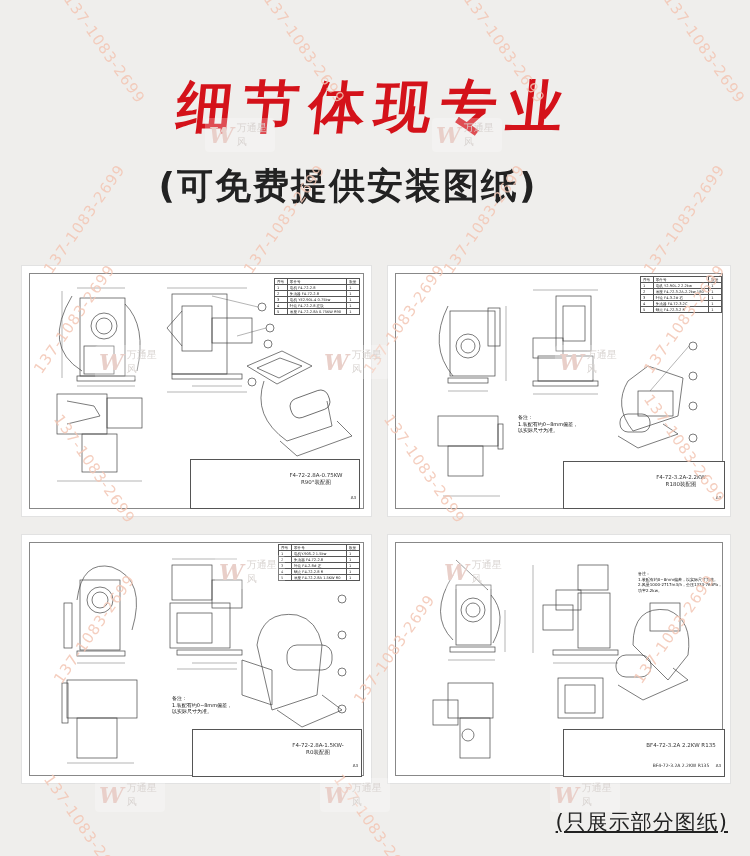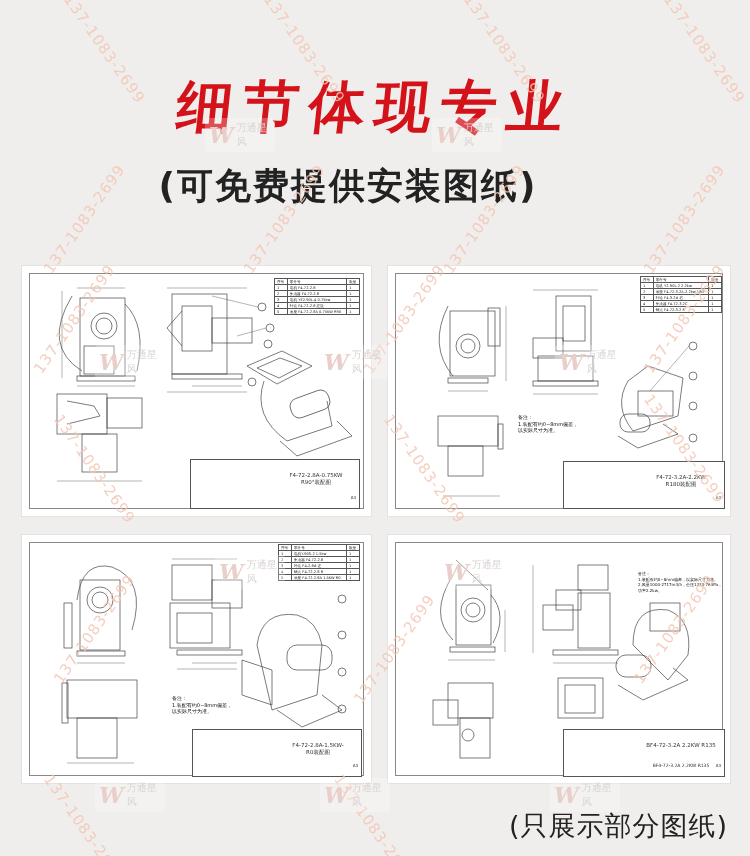--- a/index.html
+++ b/index.html
@@ -16,21 +16,21 @@
   .subtitle { position:absolute; left:0; top:162px; width:696px; text-align:center; font-size:36px; color:#222; letter-spacing:2px; font-weight:700; z-index:2; }
   .panel { position:absolute; background:#fff; box-shadow:0 0 0 1px #e2e2e2; z-index:1; }
   .panel .frame { position:absolute; left:7px; top:7px; right:7px; bottom:7px; border:1px solid #888; }
   .panel svg { position:absolute; left:0; top:0; width:100%; height:100%; }
   .parts { position:absolute; border-collapse:collapse; font-size:3.6px; background:#fff; }
   .parts td { border:0.5px solid #555; padding:0 2px; height:5px; white-space:nowrap; }
   .tblock { position:absolute; border:1px solid #555; background:#fff; }
   .tblock .name { position:absolute; right:4px; top:12px; width:78px; text-align:center; font-size:5.5px; line-height:7px; color:#333; }
   .tblock .sheet { position:absolute; right:3px; bottom:8px; font-size:4px; }
   .note { position:absolute; font-size:5px; line-height:6.5px; color:#111; }
-  .footnote { position:absolute; right:22px; top:808px; font-size:27px; color:#222; letter-spacing:1px; z-index:2; }
+  .footnote { position:absolute; right:22px; top:808px; font-size:21px; color:#222; letter-spacing:1px; z-index:2;text-decoration:underline; }
 </style>
 </head>
 <body>
 
 <div class="wm-phone" style="left:40px;top:40px;transform:rotate(55deg);">137-1083-2699</div>
 <div class="wm-phone" style="left:240px;top:40px;transform:rotate(55deg);">137-1083-2699</div>
 <div class="wm-phone" style="left:440px;top:40px;transform:rotate(55deg);">137-1083-2699</div>
 <div class="wm-phone" style="left:640px;top:40px;transform:rotate(55deg);">137-1083-2699</div>
 <div class="wm-phone" style="left:20px;top:210px;transform:rotate(-55deg);">137-1083-2699</div>
 <div class="wm-phone" style="left:220px;top:210px;transform:rotate(-55deg);">137-1083-2699</div>

